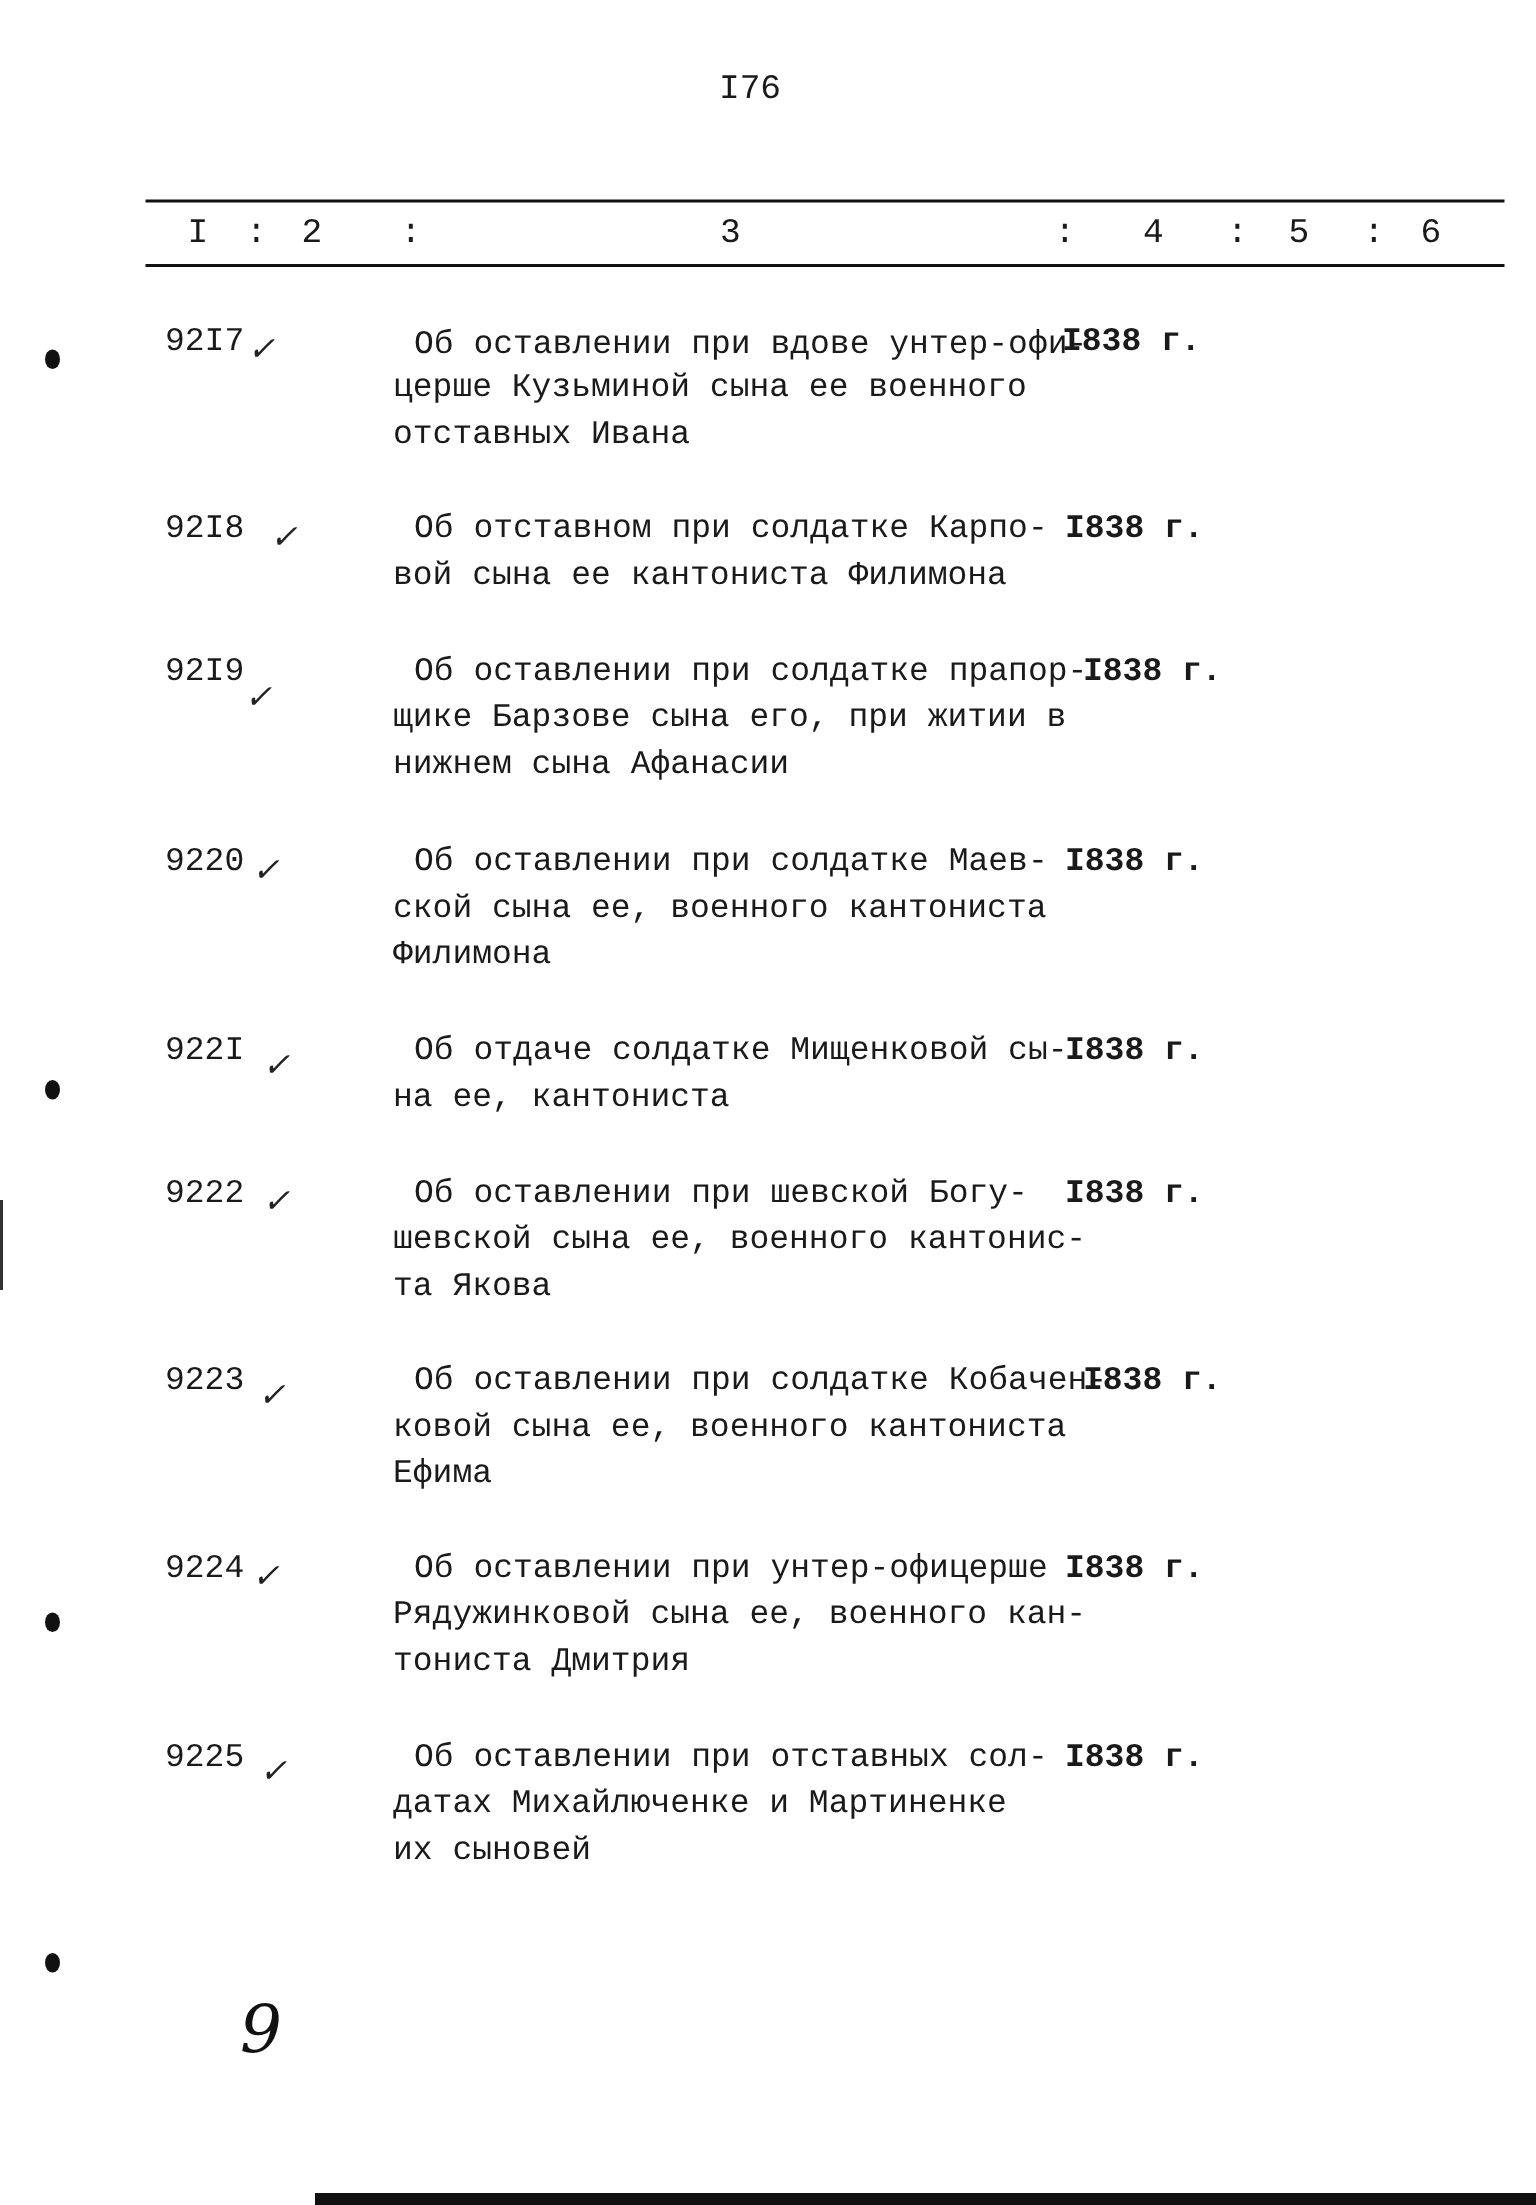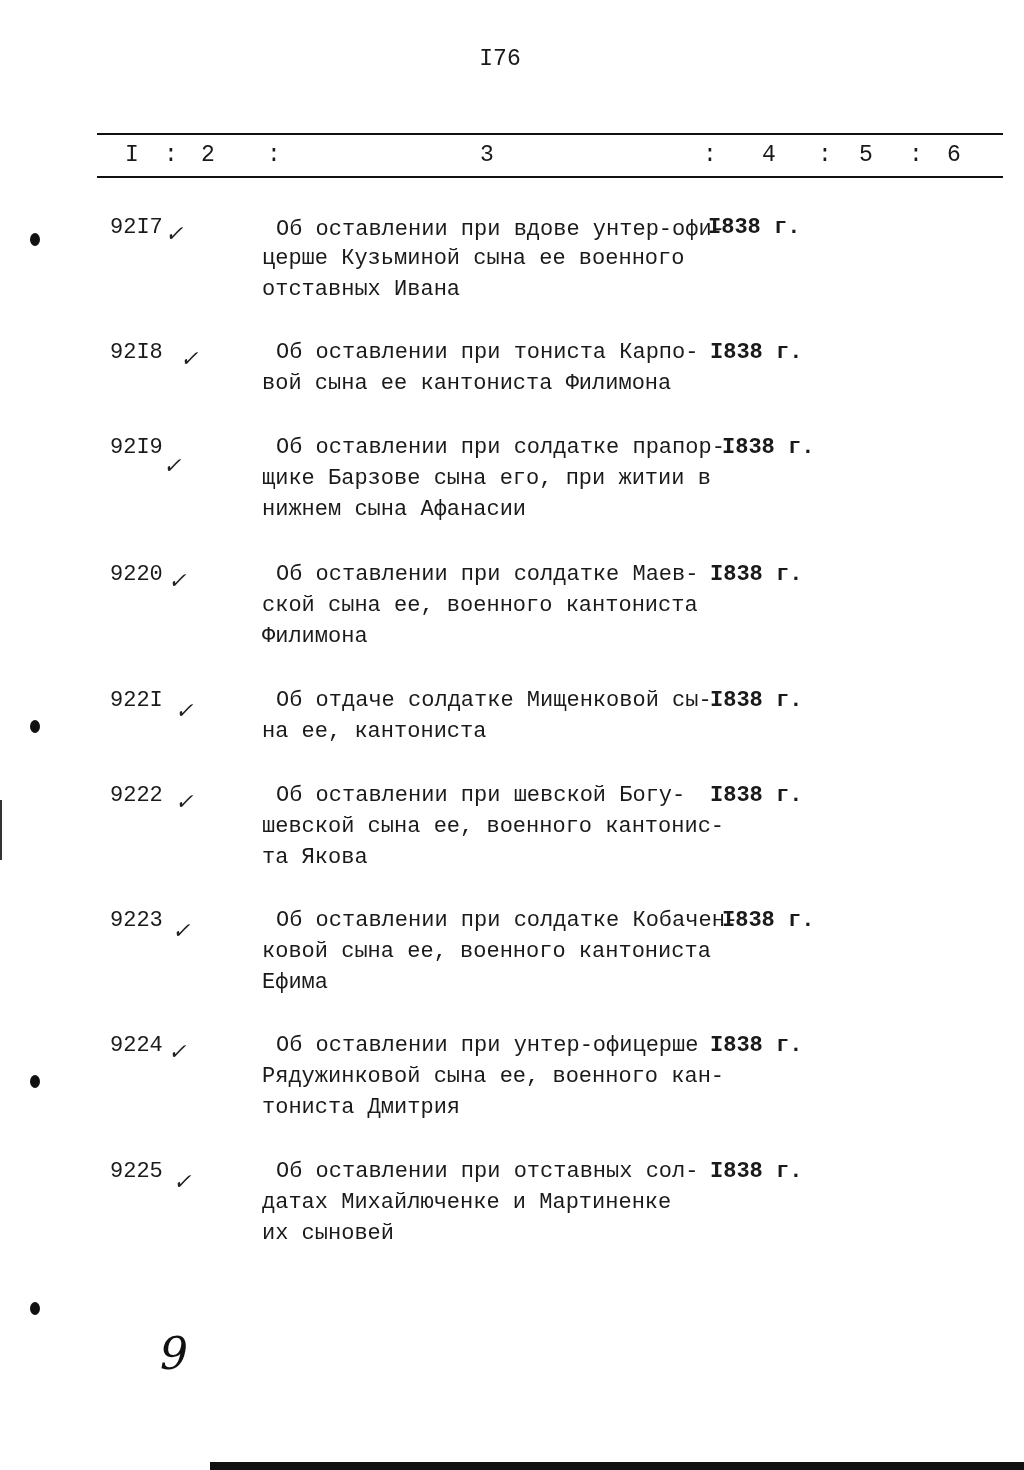--- a/index.html
+++ b/index.html
@@ -50,21 +50,21 @@
   <span class="check" style="left:165px">✓</span>
   <span class="line first" style="top:2px">Об оставлении при вдове унтер-офи-</span>
   <span class="line" style="top:31px">церше Кузьминой сына ее военного</span>
   <span class="line" style="top:62px">отставных Ивана</span>
   <span class="year" style="left:708px">I838 г.</span>
 </div>
 
 <div class="entry" style="top:337px">
   <span class="num">92I8</span>
   <span class="check" style="left:180px">✓</span>
-  <span class="line first" style="top:0">Об оставлении при тониста Карпо-</span>
+  <span class="line first" style="top:0">Об отставном при солдатке Карпо-</span>
   <span class="line" style="top:31px">вой сына ее кантониста Филимона</span>
   <span class="year">I838 г.</span>
 </div>
 
 <div class="entry" style="top:432px">
   <span class="num">92I9</span>
   <span class="check" style="left:163px;top:18px">✓</span>
   <span class="line first" style="top:0">Об оставлении при солдатке прапор-</span>
   <span class="line" style="top:31px">щике Барзове сына его, при житии в</span>
   <span class="line" style="top:62px">нижнем сына Афанасии</span>

